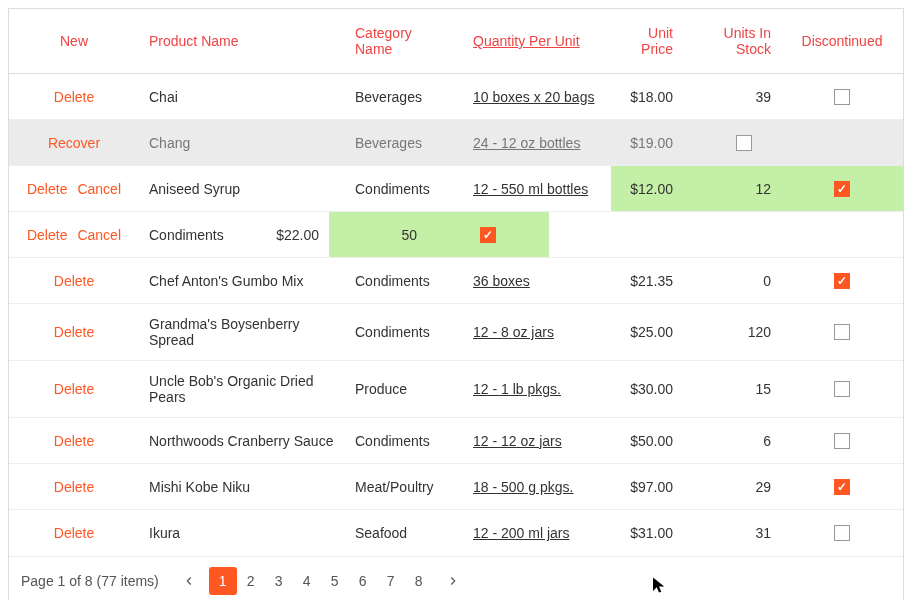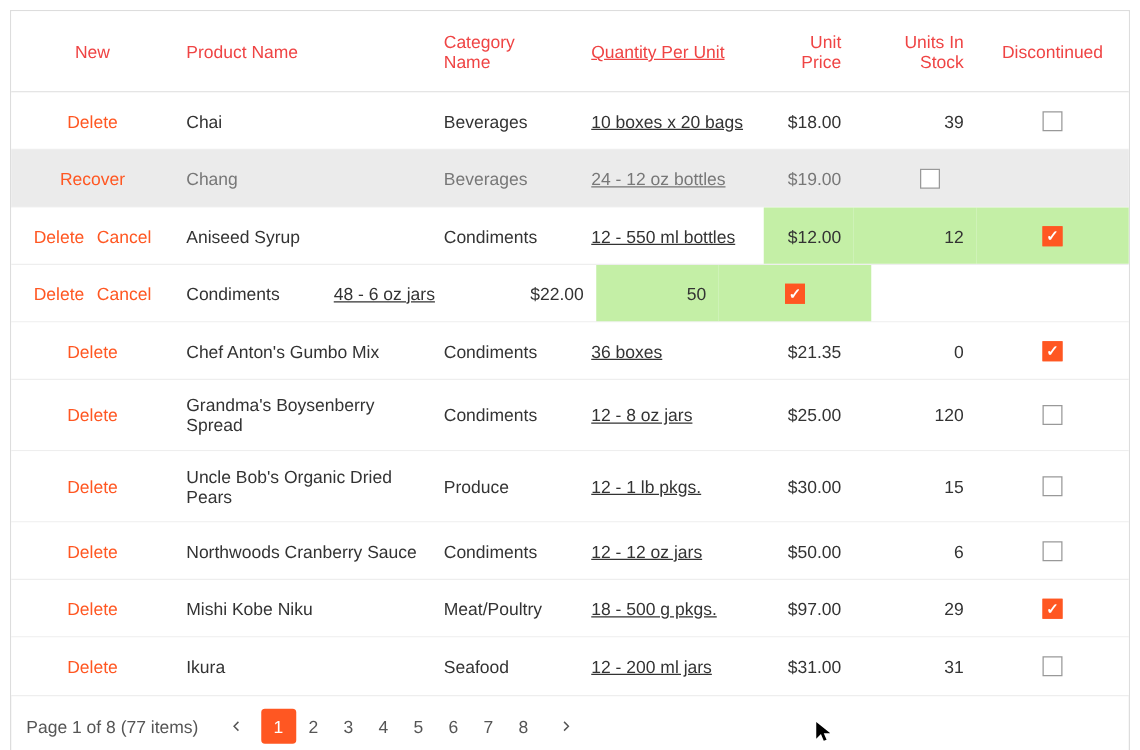--- a/index.html
+++ b/index.html
@@ -86,21 +86,20 @@
         <div class="cell c-disc changed">
           <span class="chk on"></span>
         </div>
       </div>
       <div class="row">
         <div class="cell c-act">
           <span class="link">Delete</span>
           <span class="link">Cancel</span>
         </div>
         <div class="cell c-cat">Condiments</div>
-        <div class="cell c-qpu">48 - 6 oz jars</div>
         <div class="cell c-price">$22.00</div>
         <div class="cell c-stock changed">50</div>
         <div class="cell c-disc changed">
           <span class="chk on"></span>
         </div>
       </div>
       <div class="row">
         <div class="cell c-act">
           <span class="link">Delete</span>
         </div>

